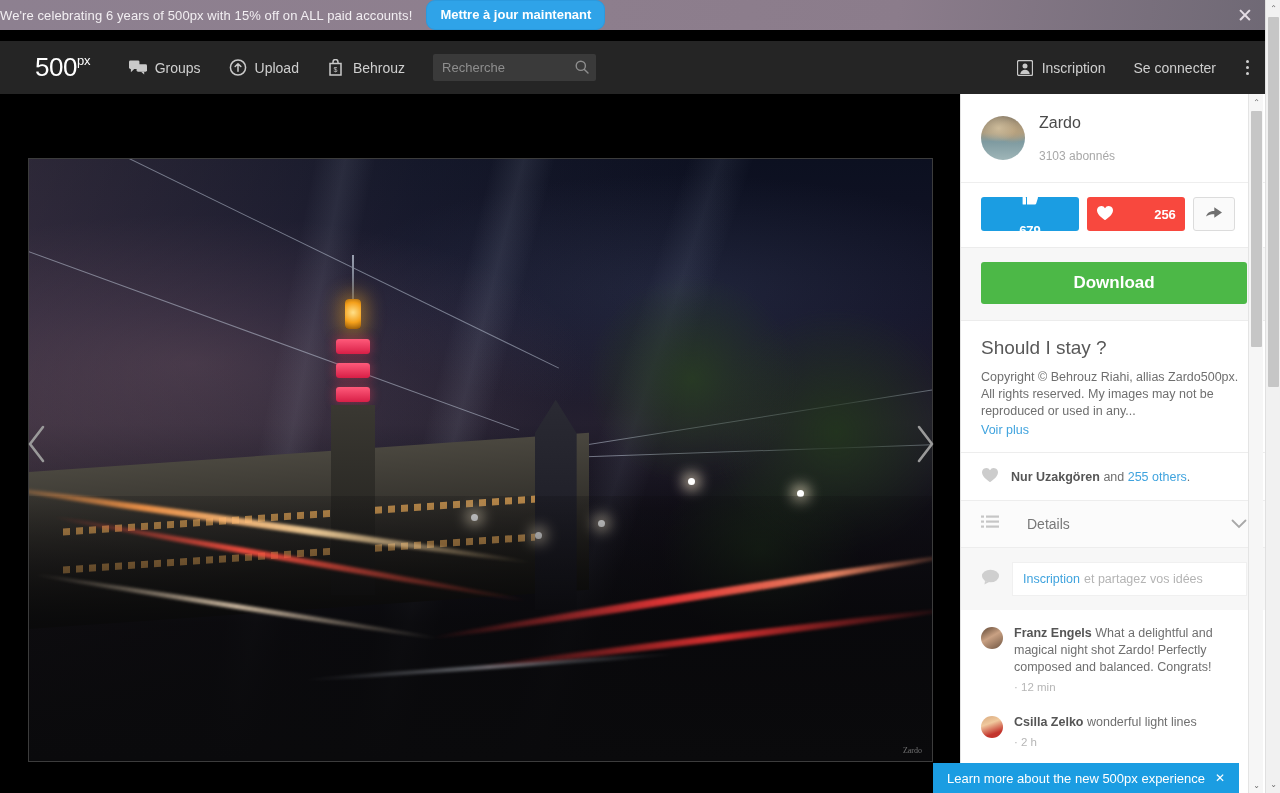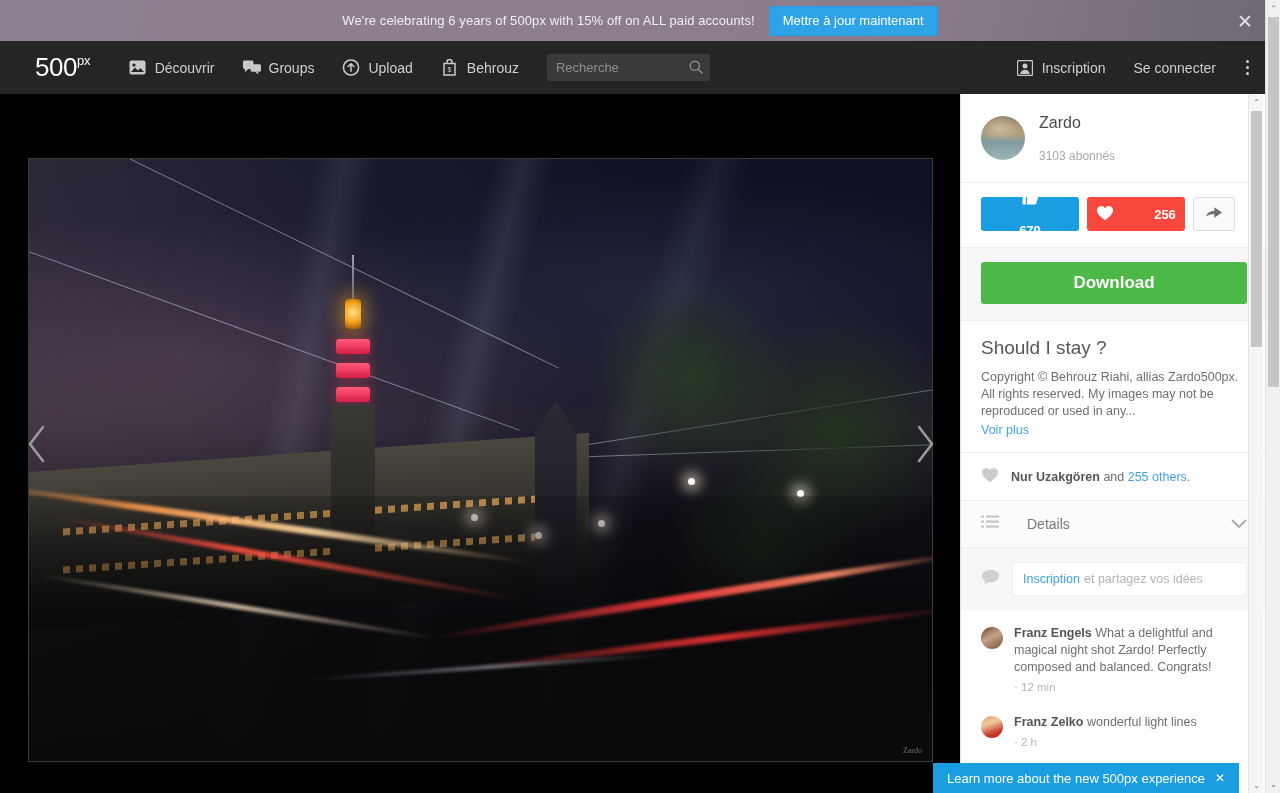--- a/index.html
+++ b/index.html
@@ -6,36 +6,36 @@
   html, body {
     width: 1280px; height: 793px;
     overflow: hidden;
     font-family: "Liberation Sans", sans-serif;
     background: #000;
   }
 
   
   .promo-banner {
     position: absolute; top: 0; left: 0;
-    width: 1280px; height: 41px;
+    width: 1280px; height: 30px;
     background: linear-gradient(100deg, #8d8090 0%, #8e7f8e 35%, #8b7c8b 70%, #6e6874 100%);
-    display: flex; align-items: center; justify-content: center;
+    display: flex; align-items: center; 
     z-index: 40;
   }
   .promo-text {
     color: #f2eef2; font-size: 13px; letter-spacing: .1px;
   }
   .promo-cta {
     margin-left: 14px;
     background: #2fa3e8;
     border: 1px solid #2b9ade;
     color: #fff;
-    font-size: 13px; font-weight: normal;
+    font-size: 13px; font-weight: bold;
     padding: 7px 13px 8px 13px;
-    border-radius: 2px;
+    border-radius: 9px;
     cursor: pointer;
     line-height: 1;
   }
   .promo-close {
     position: absolute; right: 27px; top: 50%; transform: translateY(-50%);
     color: #e6dee6; font-size: 19px; cursor: pointer;
     font-family: "Liberation Sans", sans-serif;
   }
 
   
@@ -382,30 +382,20 @@
   <button class="promo-cta">Mettre à jour maintenant</button>
   <span class="promo-close">✕</span>
 </div>
 
 <div class="topnav">
   <div class="logo">
     <span>500</span>
       <span class="sup">px</span>
   </div>
 
-  <div class="nav-item">
-    <span class="nav-icon">
-      <svg width="17" height="15" viewBox="0 0 17 15">
-          <rect x="0.5" y="0.5" width="16" height="14" rx="2" fill="#c9c9c9"></rect>
-          <circle cx="5" cy="5" r="1.6" fill="#252525"></circle>
-          <path d="M2 12l4-4.5 3 3 2.5-2.5L15 12z" fill="#252525"></path>
-        </svg>
-    </span>
-    <span>Découvrir</span>
-  </div>
 
   <div class="nav-item">
     <span class="nav-icon">
       <svg width="19" height="15" viewBox="0 0 19 15">
           <rect x="0" y="0" width="11" height="9" rx="1.5" fill="#c9c9c9"></rect>
           <path d="M2 9l0 3.5L5.5 9z" fill="#c9c9c9"></path>
           <rect x="8" y="4" width="11" height="8" rx="1.5" fill="#c9c9c9"></rect>
           <path d="M16 12l0 3 -3.2-3z" fill="#c9c9c9"></path>
         </svg>
     </span>
@@ -614,21 +604,21 @@
       <div class="c-avatar ca1"></div>
       <div class="c-body">
         <span class="c-name">Franz Engels</span>
         <span>What a delightful and magical night shot Zardo! Perfectly composed and balanced. Congrats!</span>
         <div class="c-time">· 12 min</div>
       </div>
     </div>
     <div class="comment">
       <div class="c-avatar ca2"></div>
       <div class="c-body">
-        <span class="c-name">Franz Zelko</span>
+        <span class="c-name">Csilla Zelko</span>
         <span>wonderful light lines</span>
         <div class="c-time">· 2 h</div>
       </div>
     </div>
     <div class="comment">
       <div class="c-avatar ca3"></div>
       <div class="c-body">
         <span class="c-name">kak tuss</span>
         <span>superbe</span>
         <div class="c-time">· 2 h</div>

